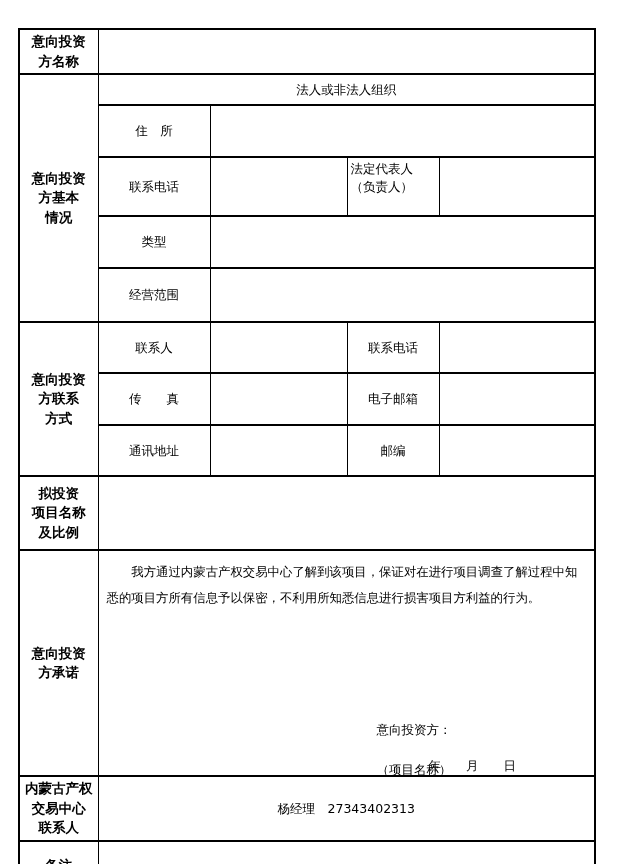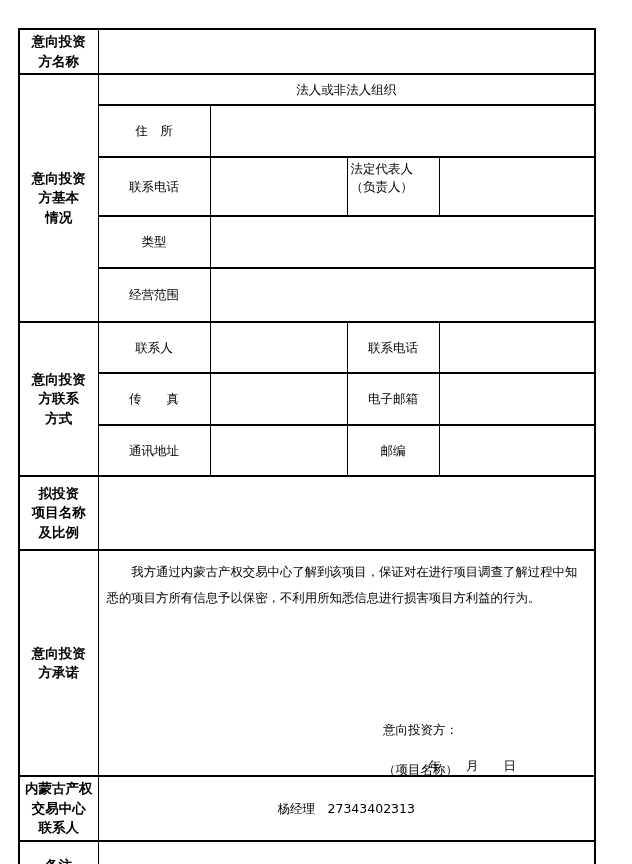--- a/index.html
+++ b/index.html
@@ -50,21 +50,20 @@
     top: 8px; left: 8px; right: 12px;
     text-indent: 2em;
     font-size: 12.4px;
     line-height: 26px;
     text-align: left;
   }
   .sig-block {
     position: absolute;
     top: 149px; left: 278px;
     width: 88px;
-    text-align: center;
     font-size: 12.5px;
     line-height: 20px;
     white-space: pre-line;
   }
   .date-line {
     position: absolute;
     top: 206px; left: 330px;
     font-size: 12.5px;
   }
 </style>

